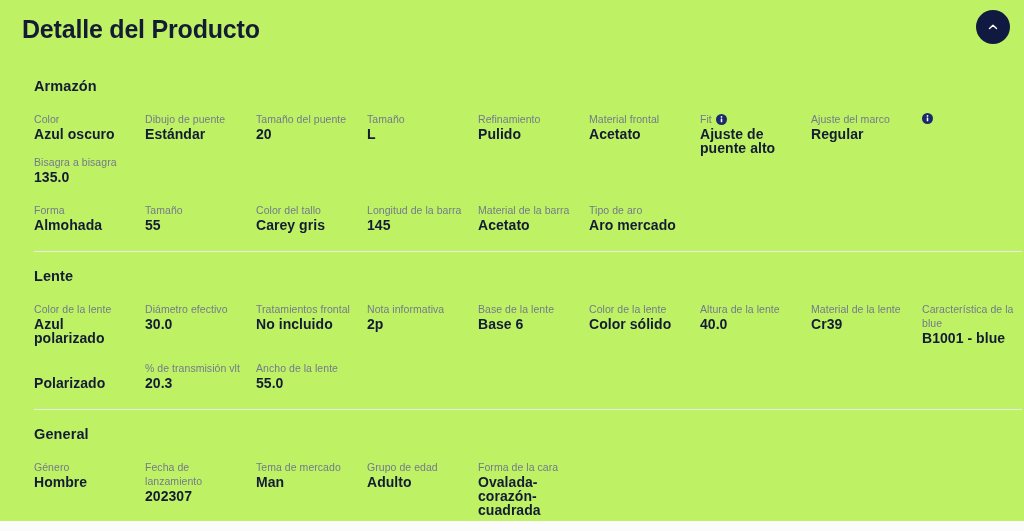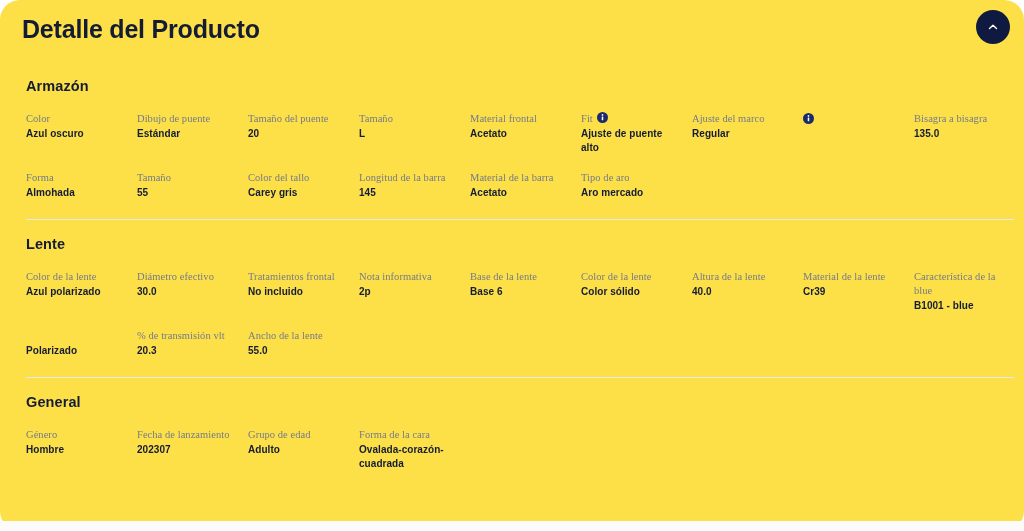--- a/index.html
+++ b/index.html
@@ -10,22 +10,21 @@
     width: 1024px;
     height: 531px;
     background: #ffffff;
     font-family: "Liberation Sans", sans-serif;
     overflow: hidden;
   }
   #page {
     position: relative;
     width: 1024px;
     height: 531px;
-    background: #fde047;
-    border-radius: 20px;
+    background: #bef264;
   }
 
   
   .page-header {
     position: relative;
     padding: 12px 22px 0 22px;
     height: 62px;
   }
   .page-title {
     margin: 0;
@@ -46,21 +45,21 @@
     border: none;
     padding: 0;
     cursor: pointer;
     display: flex;
     align-items: center;
     justify-content: center;
   }
   .collapse-btn svg { display: block; }
 
   
-  .content { padding: 0 26px; }
+  .content { padding: 0 34px; }
 
   .section { padding-top: 14px; }
   .section-divider {
     height: 1px;
     background: #e8e9ee;
     margin: 16px 0 0 0;
     width: 988px;
   }
   .section-title {
     margin: 0 0 16px 0;
@@ -88,34 +87,33 @@
   }
   .spec-label {
     font-size: 10.5px;
     line-height: 14px;
     font-weight: 400;
     color: #737a8c;
     margin-bottom: 1px;
     letter-spacing: 0.05px;
   }
   .spec-value {
-    font-size: 10px;
+    font-size: 14px;
     line-height: 14px;
     font-weight: 700;
     color: #141b34;
     letter-spacing: 0.05px;
   }
   .spec-cell.empty-label .spec-label { min-height: 14px; }
 
   
   .label-line {
     display: flex;
-    align-items: flex-start;
+    align-items: center;
     gap: 4px;
-    font-family: Liberation Serif, serif;
   }
   .info-icon {
     display: inline-flex;
     flex: none;
     width: 11px;
     height: 11px;
     cursor: pointer;
   }
   .info-icon svg { display: block; }
 
@@ -175,20 +173,26 @@
             <div class="spec-value">20</div>
           </div>
           <div class="spec-cell">
             <div class="spec-label label-line">
               <span>Tamaño</span>
             </div>
             <div class="spec-value">L</div>
           </div>
           <div class="spec-cell">
             <div class="spec-label label-line">
+              <span>Refinamiento</span>
+            </div>
+            <div class="spec-value">Pulido</div>
+          </div>
+          <div class="spec-cell">
+            <div class="spec-label label-line">
               <span>Material frontal</span>
             </div>
             <div class="spec-value">Acetato</div>
           </div>
           <div class="spec-cell">
             <div class="spec-label label-line">
               <span>Fit</span>
               <span class="info-icon">
                 <svg width="11" height="11" viewBox="0 0 12 12" aria-hidden="true">
                   <circle cx="6" cy="6" r="6" fill="#1b2a6b"></circle>
@@ -405,20 +409,26 @@
             <div class="spec-value">Hombre</div>
           </div>
           <div class="spec-cell">
             <div class="spec-label label-line">
               <span>Fecha de lanzamiento</span>
             </div>
             <div class="spec-value">202307</div>
           </div>
           <div class="spec-cell">
             <div class="spec-label label-line">
+              <span>Tema de mercado</span>
+            </div>
+            <div class="spec-value">Man</div>
+          </div>
+          <div class="spec-cell">
+            <div class="spec-label label-line">
               <span>Grupo de edad</span>
             </div>
             <div class="spec-value">Adulto</div>
           </div>
           <div class="spec-cell">
             <div class="spec-label label-line">
               <span>Forma de la cara</span>
             </div>
             <div class="spec-value">Ovalada-corazón-cuadrada</div>
           </div>

